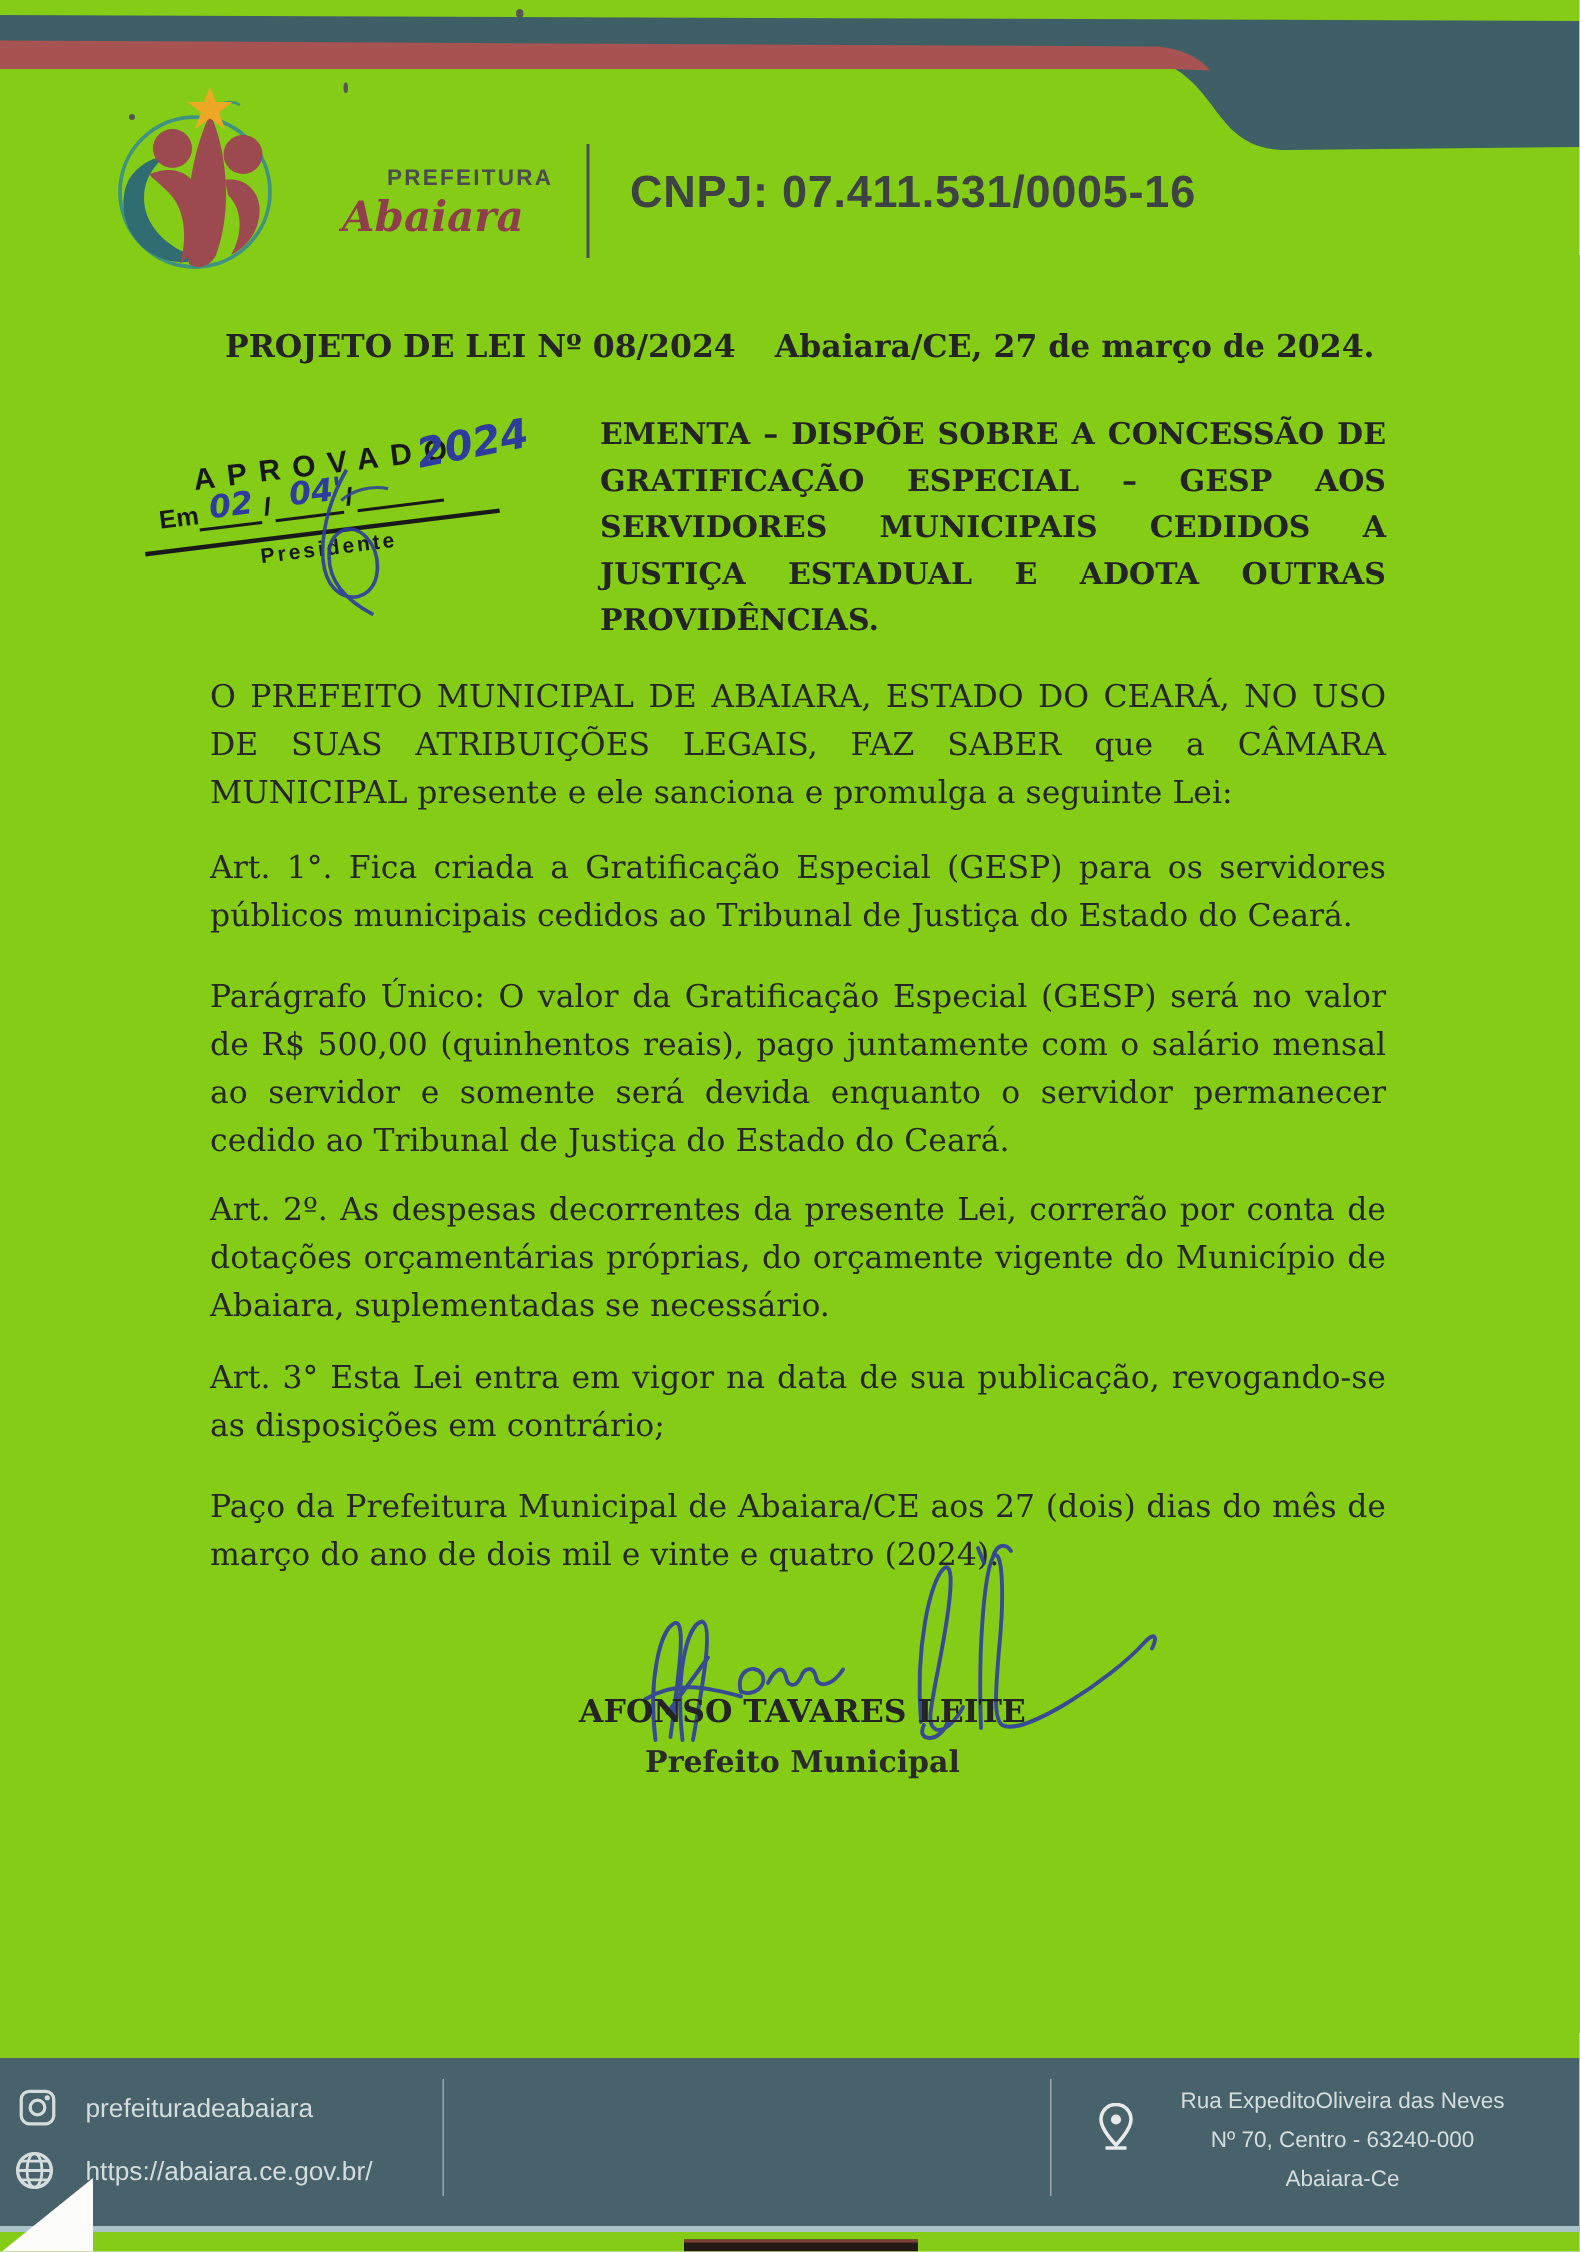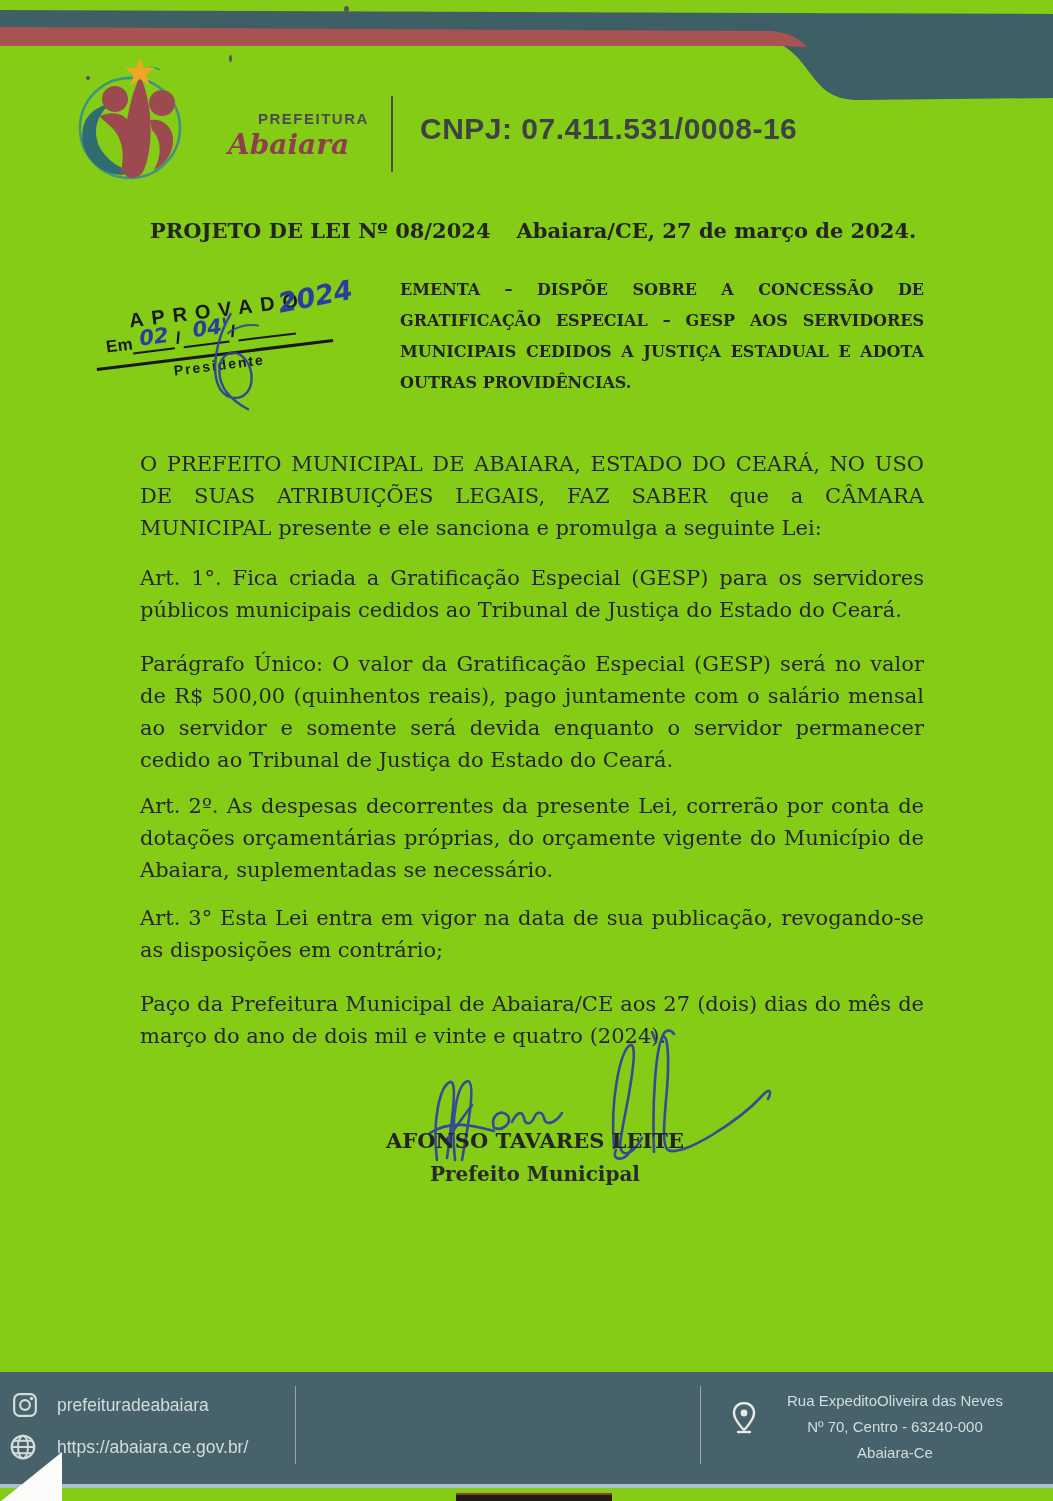--- a/index.html
+++ b/index.html
@@ -41,21 +41,21 @@
   .hw{color:#2e3c9e;font-family:"DejaVu Sans",sans-serif;font-style:italic;}
   .hw-year{position:absolute;left:176px;top:-6px;font-size:27px;transform:rotate(-4deg);
     font-weight:bold;}
   .hw-day{position:absolute;left:34px;top:18px;font-size:21px;font-weight:bold;}
   .hw-month{position:absolute;left:88px;top:16px;font-size:21px;font-weight:bold;}
   .stamp-sig{position:absolute;left:70px;top:10px;}
   
   .para{position:absolute;left:140px;width:784px;font-size:21px;line-height:32px;
     text-align:justify;color:#272727;}
   .ementa{position:absolute;left:400px;top:274px;width:524px;font-weight:bold;
-    font-size:16px;line-height:31px;text-align:justify;color:#242424;}
+    font-size:20px;line-height:31px;text-align:justify;color:#242424;}
   b.inl{font-weight:normal;}
   
   .main-sig{position:absolute;left:400px;top:1020px;}
   .sig-name{position:absolute;left:140px;top:1128px;width:790px;text-align:center;
     font-weight:bold;font-size:21px;color:#242424;}
   .sig-role{position:absolute;left:140px;top:1162px;width:790px;text-align:center;
     font-weight:bold;font-size:20px;color:#2a2a2a;}
   
   .footer{position:absolute;left:0;top:1372px;width:1053px;height:112px;background:#47626a;
     border-bottom:4px solid #a9c3c8;color:#d4dcdc;font-family:"Liberation Sans",sans-serif;}
@@ -105,21 +105,21 @@
       <path d="M70,18 C76,10 84,8 90,12" fill="none" stroke="#3f9380" stroke-width="1.6"></path>
 
       <path d="M70,0 L74,10 L85,10 L76,17 L80,28 L70,21 L60,28 L64,17 L55,10 L66,10 Z" fill="#efa726"></path>
     </svg>
     <div class="logo-text">
       <div class="logo-pref">PREFEITURA</div>
       <div class="logo-city">Abaiara</div>
     </div>
   </div>
   <div class="hdr-divider"></div>
-  <div class="cnpj">CNPJ:  07.411.531/0008-16</div>
+  <div class="cnpj">CNPJ:  07.411.531/0005-16</div>
 
   <div class="doc-title">
     <span>PROJETO DE LEI Nº 08/2024</span>
     <span>Abaiara/CE, 27 de março de 2024.</span>
   </div>
 
   <div class="stamp">
     <div class="stamp-approved">APROVADO</div>
     <div class="stamp-row">
       <span>Em</span>

